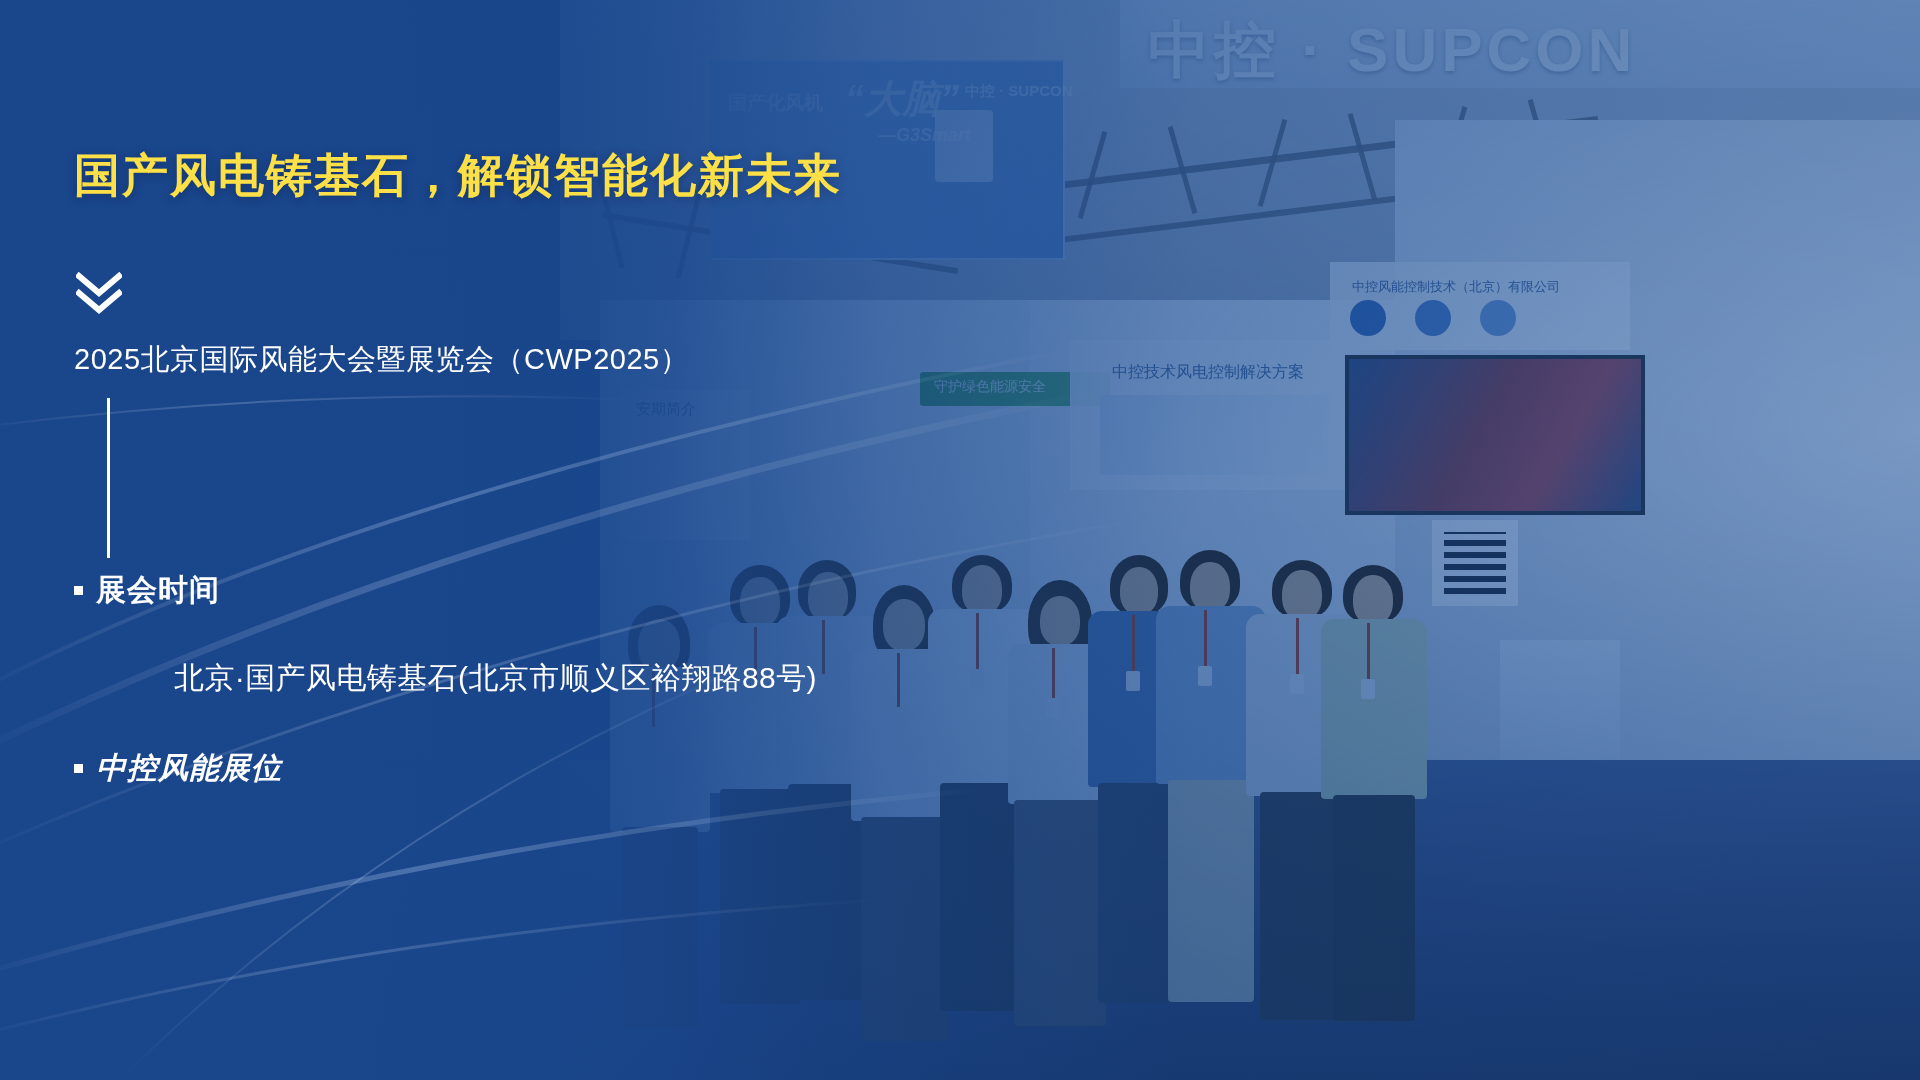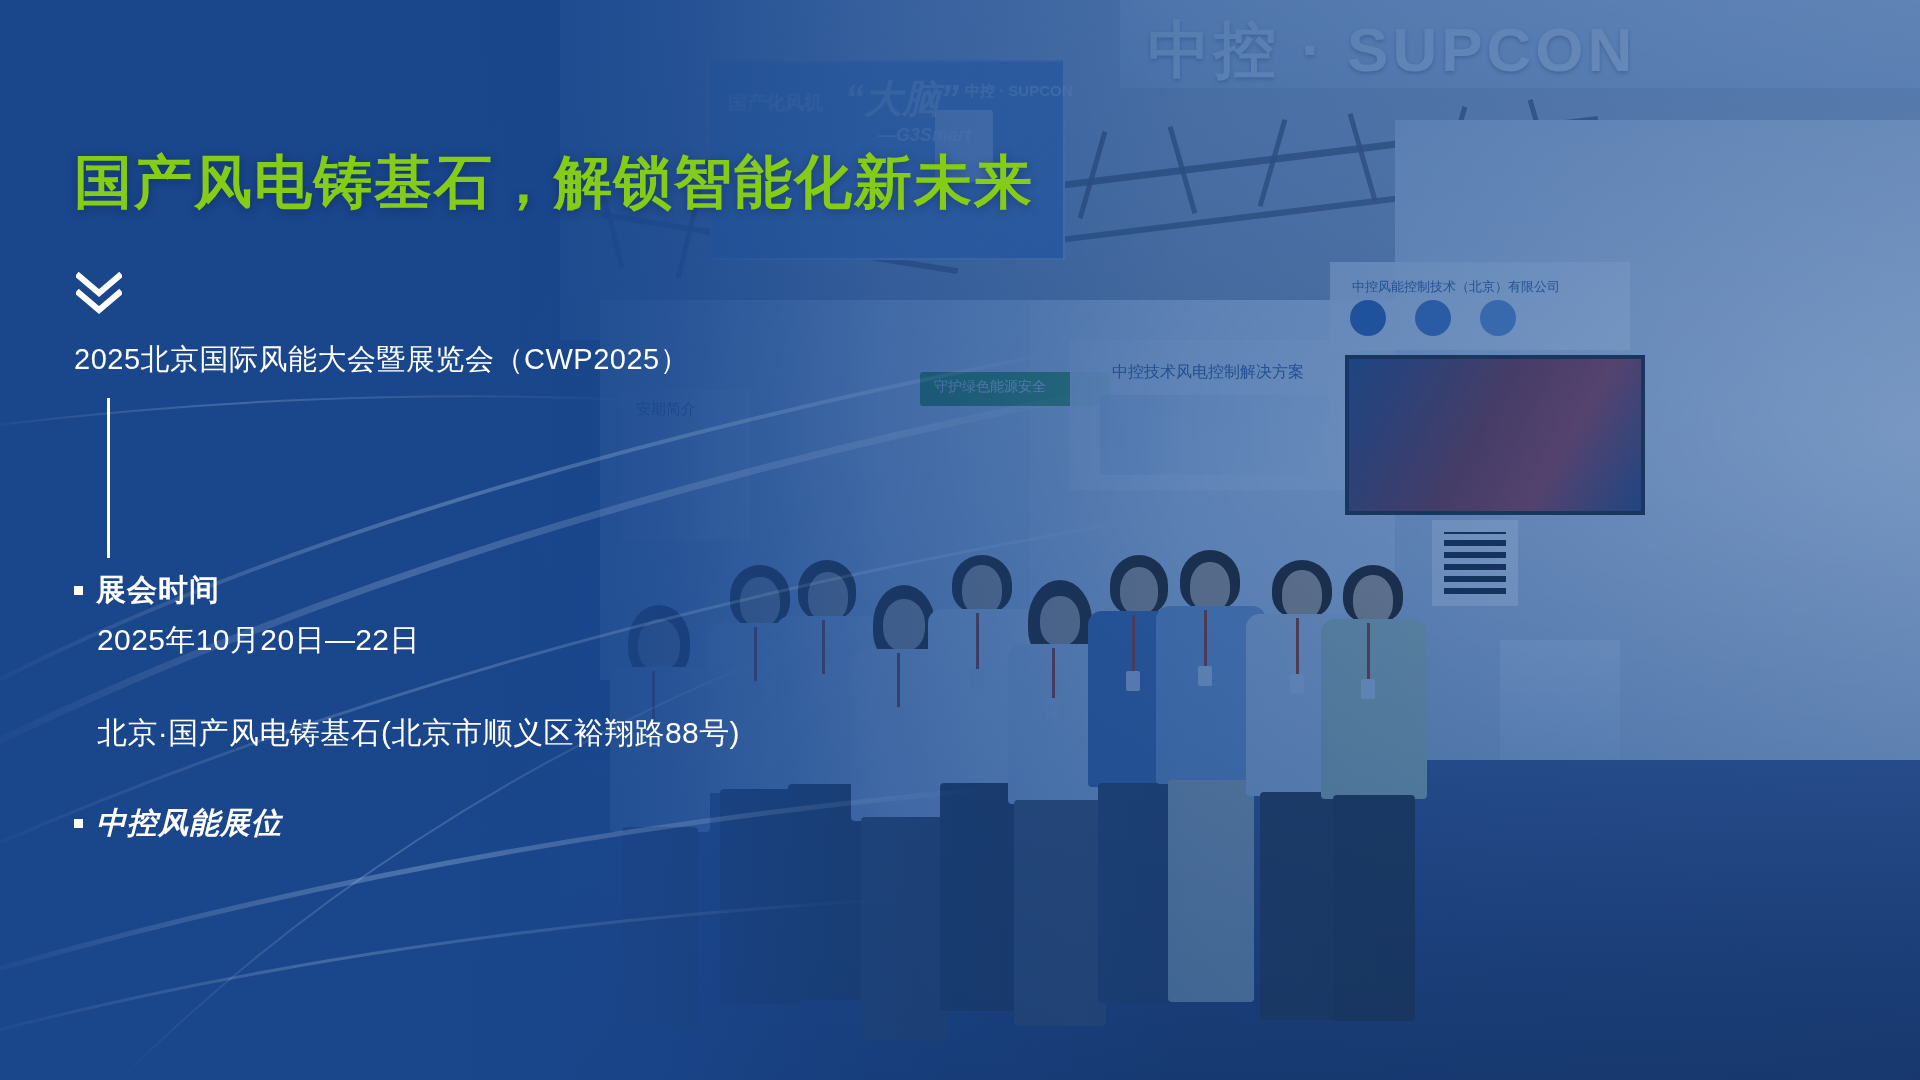--- a/index.html
+++ b/index.html
@@ -104,23 +104,23 @@
 
   
   .content {
     position:absolute; left:0; top:0; width:1000px; height:1080px;
     padding:0 0 0 74px;
     color:#ffffff;
   }
 
   .title {
     position:absolute; left:74px; top:148px;
-    font-size:58px; line-height:1.18; font-weight:bold;
+    font-size:46px; line-height:1.18; font-weight:bold;
     letter-spacing:2px;
-    color:#84cc16;
+    color:#fde047;
     white-space:nowrap;
     text-shadow:0 2px 10px rgba(0,20,60,.35);
   }
 
   .chev {
     position:absolute; left:76px; top:272px;
     width:46px; height:42px;
   }
 
   .subtitle {
@@ -131,20 +131,21 @@
 
   .vrule {
     position:absolute; left:107px; top:398px;
     width:3px; height:160px;
     background:#ffffff;
   }
 
   .info {
     position:absolute; left:74px; top:573px;
     width:820px;
+    text-align:center;
   }
   .info-group { margin-bottom:52px; }
   .info-group:last-child { margin-bottom:0;font-style:italic; }
 
   .info-label {
     display:flex; align-items:center;
     font-size:30px; font-weight:bold; letter-spacing:1px;
     color:#ffffff; line-height:1.1;
   }
   .bullet {
@@ -350,21 +351,20 @@
 
     <div class="vrule"></div>
 
     <div class="info">
 
       <div class="info-group">
         <div class="info-label">
           <span class="bullet"></span>
           <span>展会时间</span>
         </div>
-        <div class="info-value">2025年10月20日—22日</div>
       </div>
 
       <div class="info-group">
         <div class="info-value">北京·国产风电铸基石(北京市顺义区裕翔路88号)</div>
       </div>
 
       <div class="info-group">
         <div class="info-label">
           <span class="bullet"></span>
           <span>中控风能展位</span>

